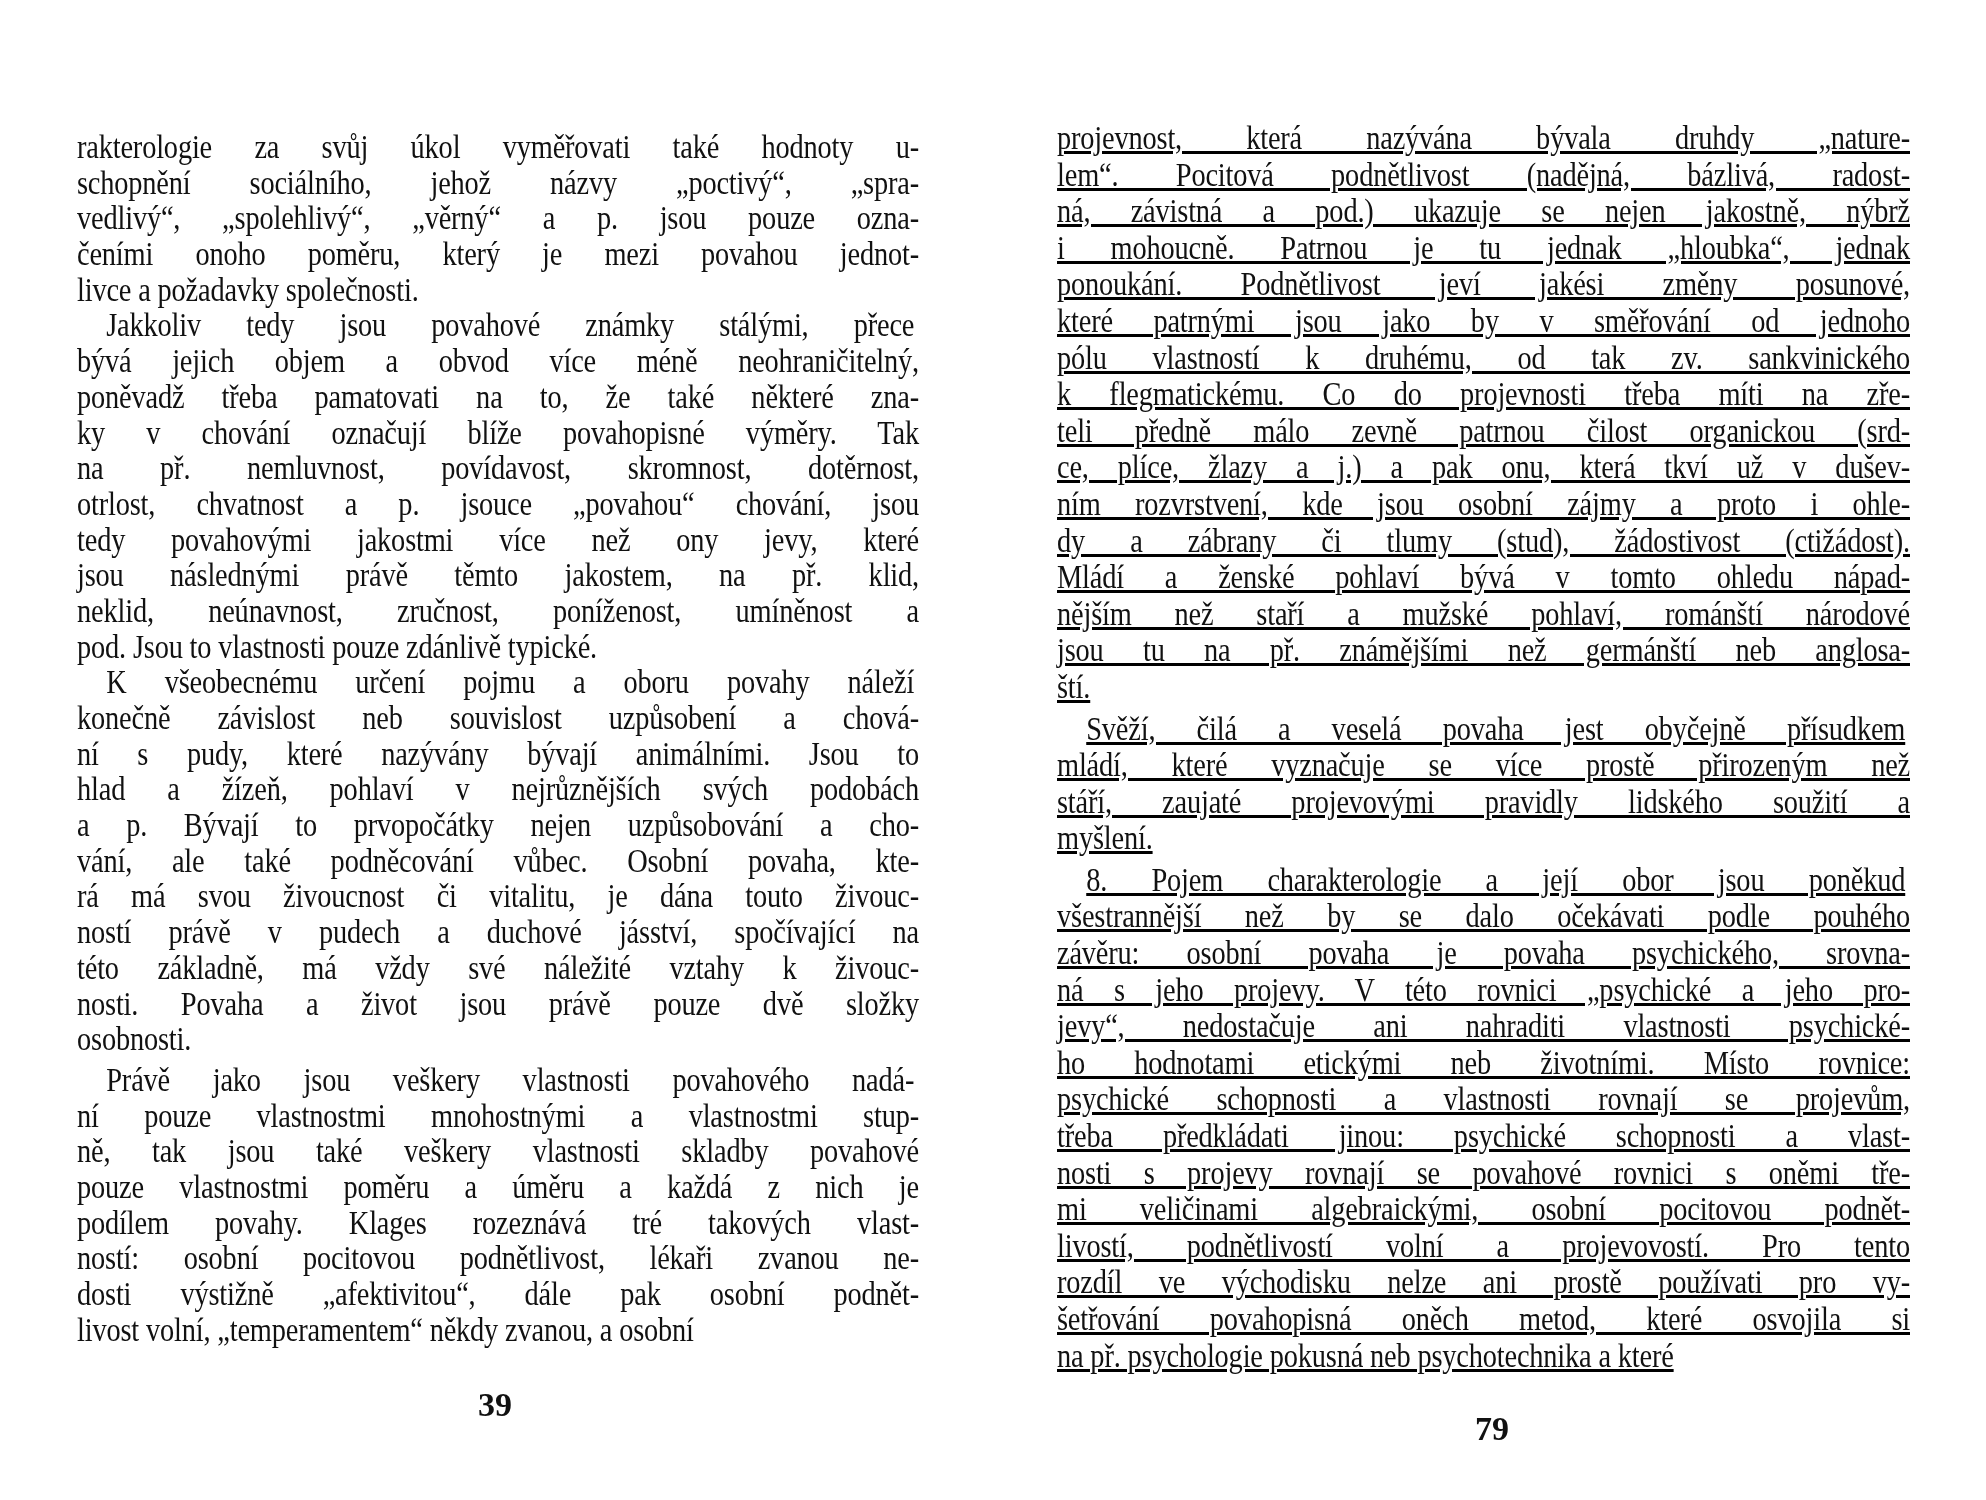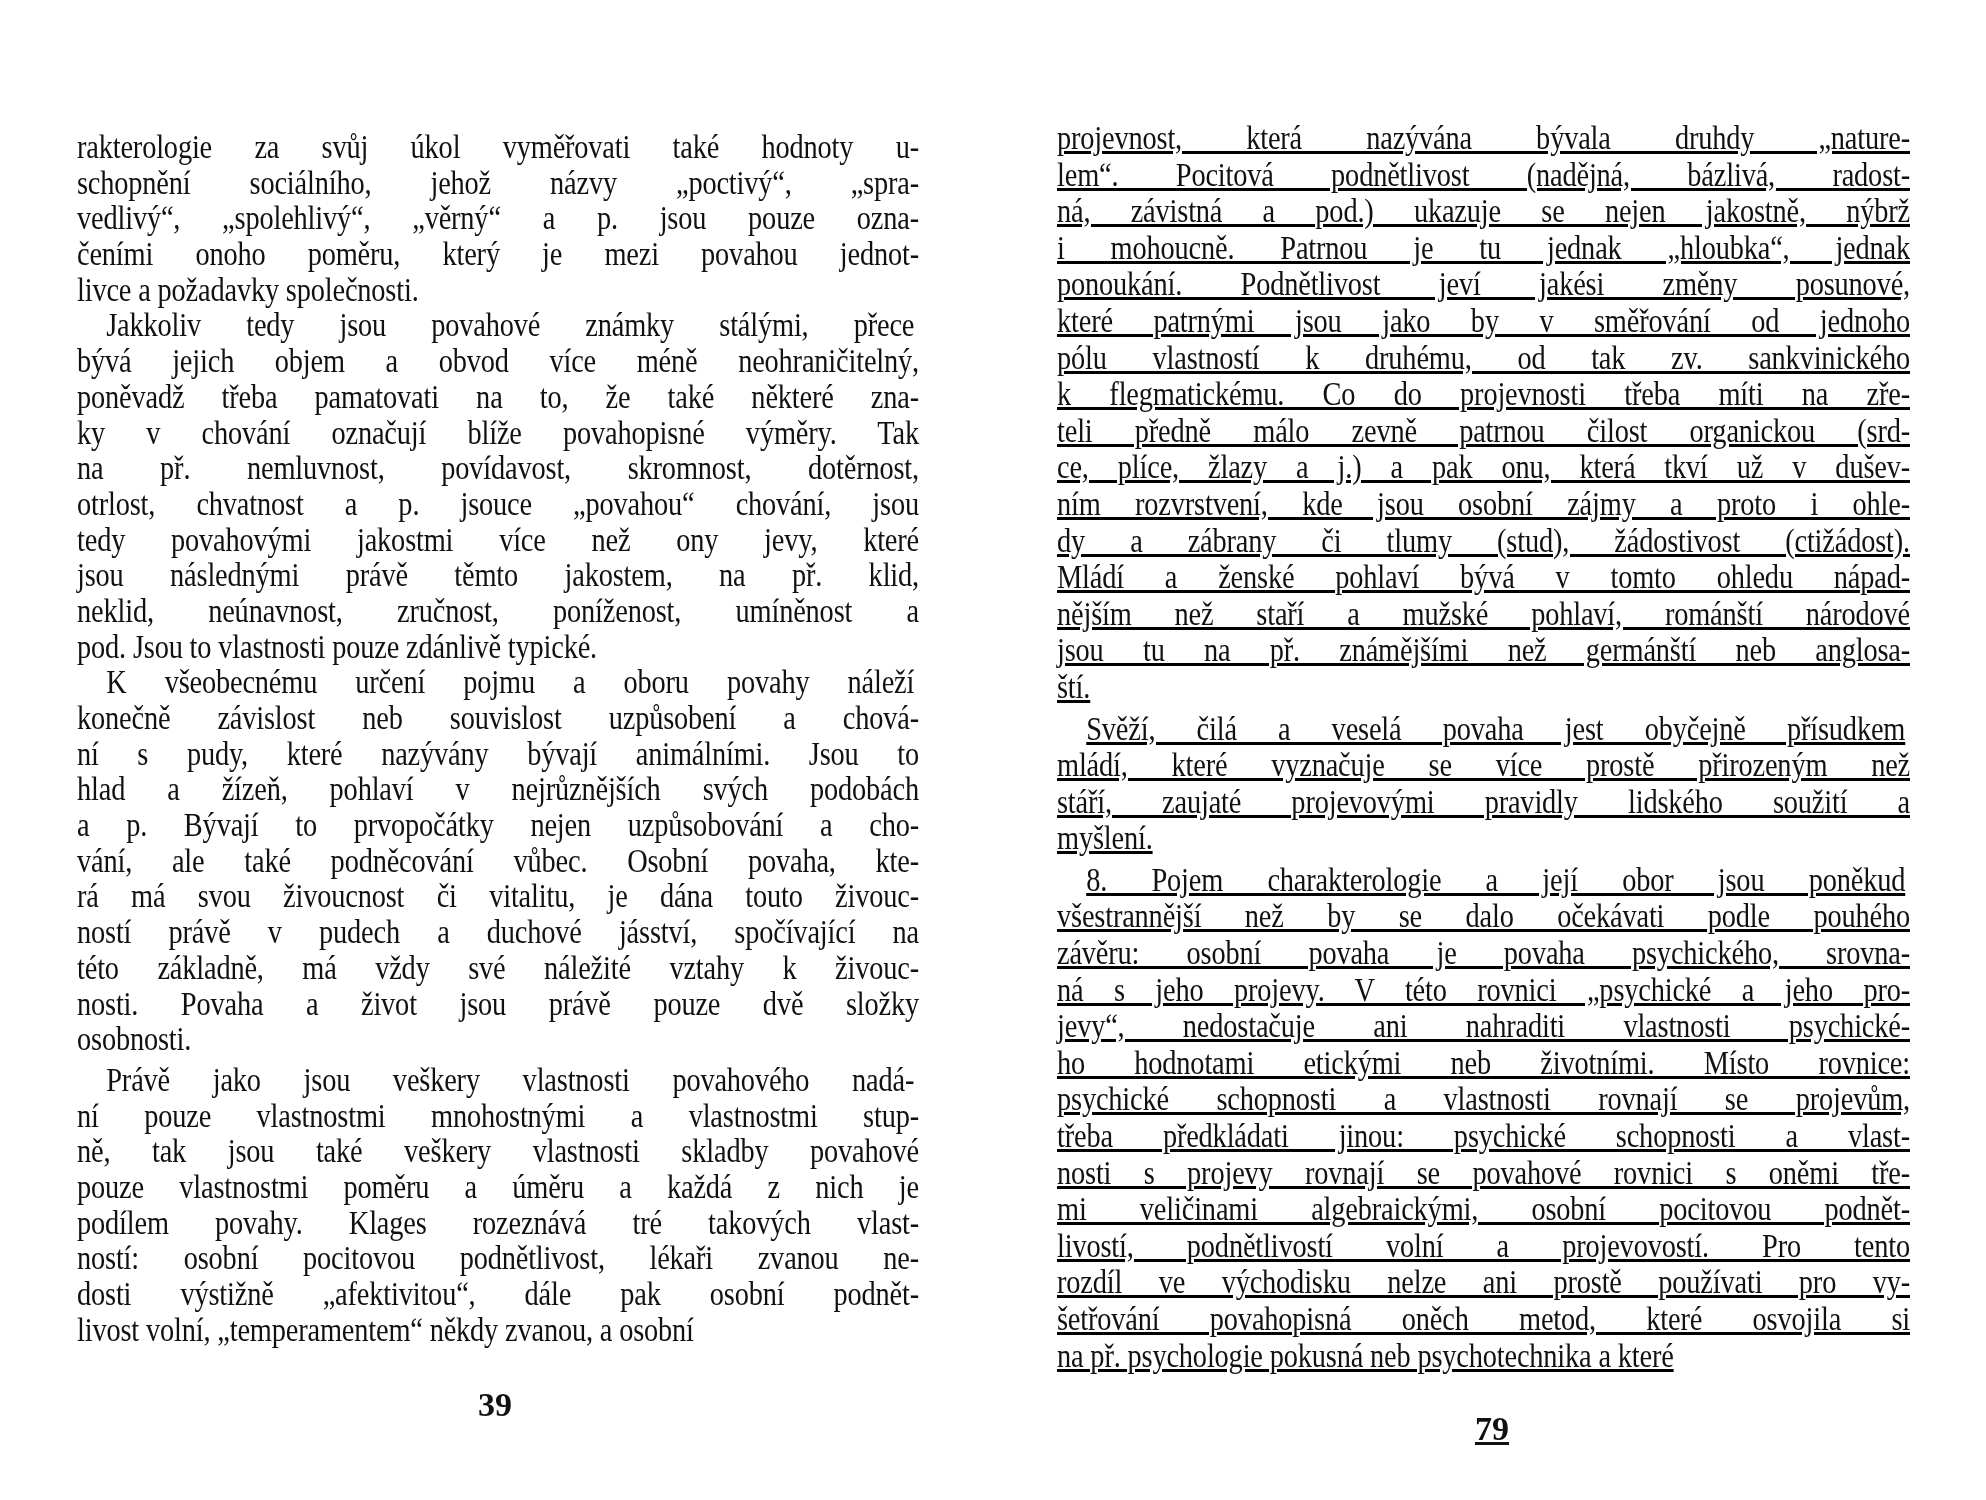--- a/index.html
+++ b/index.html
@@ -27,21 +27,21 @@
   .line.indent { padding-left: 34px; }
   .line.gap { margin-top: 5px; }
   .pagenum {
     position:absolute;
     font-family: "Liberation Serif", "DejaVu Serif", serif;
     font-weight: bold;
     font-size: 34px;
     color:#111;
   }
   #page-num-left { left:478px; top:1386px; }
-  #page-num-right { left:482px; top:1410px;text-decoration:underline; }
+  #page-num-right { left:482px; top:1410px; }
 </style>
 </head>
 <body>
 
 <div class="page" id="page-left">
   <div class="col" id="col-left">
       <div class="line" style="width: 979.07px; transform: scaleX(0.86); margin-left: 0px;">rakterologie za svůj úkol vyměřovati také hodnoty u-</div>
       <div class="line" style="width: 979.07px; transform: scaleX(0.86); margin-left: 0px;">schopnění sociálního, jehož názvy „poctivý“, „spra-</div>
       <div class="line" style="width: 979.07px; transform: scaleX(0.86); margin-left: 0px;">vedlivý“, „spolehlivý“, „věrný“ a p. jsou pouze ozna-</div>
       <div class="line" style="width: 979.07px; transform: scaleX(0.86); margin-left: 0px;">čeními onoho poměru, který je mezi povahou jednot-</div>

